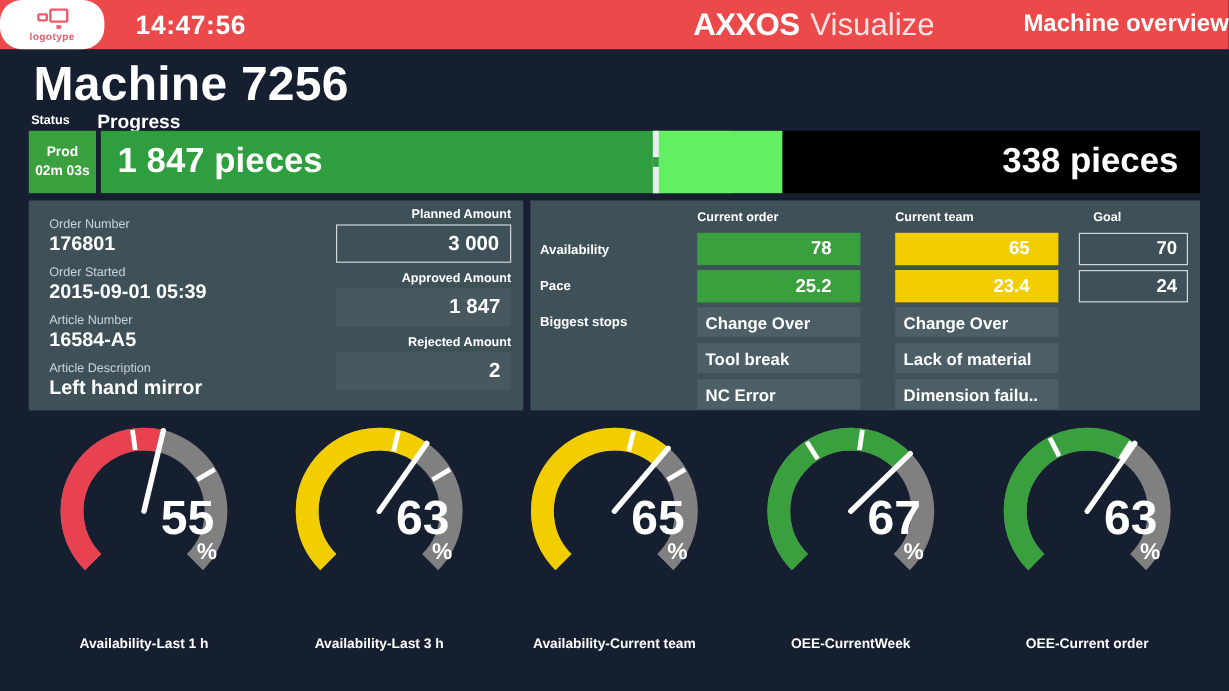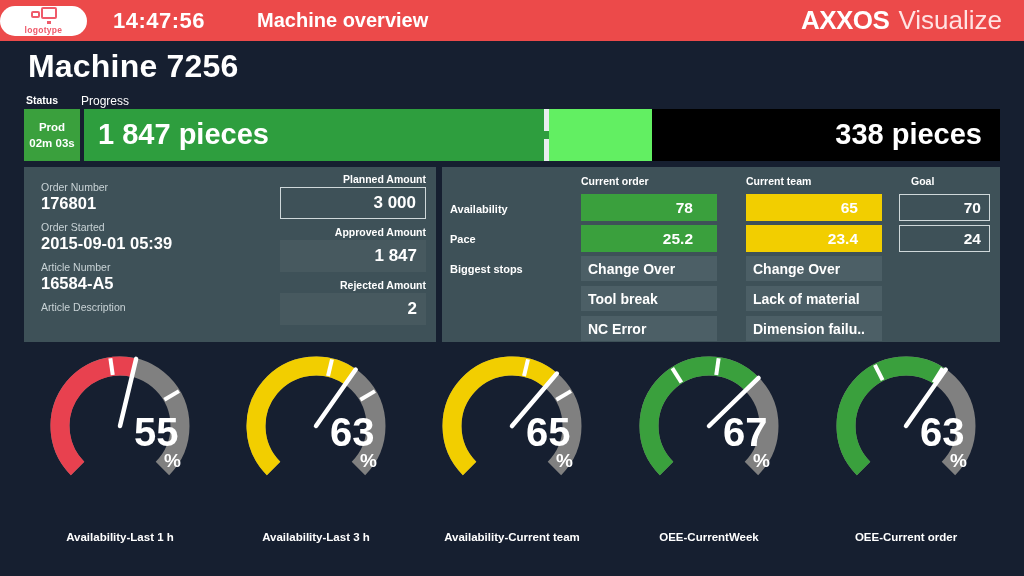--- a/index.html
+++ b/index.html
@@ -11,21 +11,21 @@
     position:relative;
   }
 
   
   #header {
     position:absolute; left:0; top:0; width:1024px; height:41px;
     background:#ec4a4a;
     display:flex; align-items:center;
   }
   #logo-box {
-    width:87px; height:30px; background:#ffffff;
+    width:87px; height:41px; background:#ffffff;
     display:flex; flex-direction:column; align-items:center; justify-content:center;
     flex:0 0 auto;
     border-radius:18px;
   }
   #logo-icon { width:26px; height:17px; position:relative; }
   #logo-icon .scr {
     position:absolute; right:0; top:0; width:16px; height:12px;
     border:2.5px solid #ef5a6a; border-radius:2px;
   }
   #logo-icon .scr2 {
@@ -44,26 +44,26 @@
   #header-title {
     margin-left:52px; font-size:20px; font-weight:bold;
   }
   #brand { margin-left:auto; margin-right:22px; font-size:26px; display:flex; align-items:baseline; }
   #brand-main { font-weight:bold; letter-spacing:-.5px; }
   #brand-sub { font-weight:300; margin-left:9px; color:#ffe3e3; }
 
   
   #machine-title {
     position:absolute; left:28px; top:48px;
-    font-size:32px; font-weight:bold; letter-spacing:.2px;
+    font-size:40px; font-weight:bold; letter-spacing:.2px;
   }
 
   
   #lbl-status { position:absolute; left:26px; top:94px; font-size:10.5px; font-weight:bold; }
-  #lbl-progress { position:absolute; left:81px; top:94px; font-size:12px; font-weight:normal; }
+  #lbl-progress { position:absolute; left:81px; top:94px; font-size:16px; font-weight:bold; }
 
   
   #status-box {
     position:absolute; left:24px; top:109px; width:56px; height:52px;
     background:#3aa03d; display:flex; flex-direction:column;
     align-items:center; justify-content:center; gap:4px;
   }
   #status-box div { font-size:11.5px; font-weight:bold; }
 
   #progress-wrap {
@@ -156,25 +156,25 @@
 <div id="header" style="background: rgb(236, 74, 74);">
   <div id="logo-box">
     <div id="logo-icon">
       <div class="scr"></div>
         <div class="scr2"></div>
         <div class="stand"></div>
     </div>
     <div id="logo-text">logotype</div>
   </div>
   <div id="clock">14:47:56</div>
-  <div id="header-title">Machine overview</div>
   <div id="brand">
     <span id="brand-main">AXXOS</span>
     <span id="brand-sub">Visualize</span>
   </div>
+  <div id="header-title">Machine overview</div>
 </div>
 
 <div id="machine-title">Machine 7256</div>
 
 <div id="lbl-status">Status</div>
 <div id="lbl-progress">Progress</div>
 
 <div id="status-box" style="background: rgb(58, 160, 61);">
   <div>Prod</div>
   <div>02m 03s</div>
@@ -192,20 +192,21 @@
   <div class="ord-label" style="left:17px; top:14px;">Order Number</div>
   <div class="ord-value" style="left:17px; top:27px;">176801</div>
 
   <div class="ord-label" style="left:17px; top:54px;">Order Started</div>
   <div class="ord-value" style="left:17px; top:67px;">2015-09-01 05:39</div>
 
   <div class="ord-label" style="left:17px; top:94px;">Article Number</div>
   <div class="ord-value" style="left:17px; top:107px;">16584-A5</div>
 
   <div class="ord-label" style="left:17px; top:134px;">Article Description</div>
+  <div class="ord-value" style="left:17px; top:147px;">Left hand mirror</div>
 
   <div class="amt-cap" style="top:6px;">Planned Amount</div>
   <div class="amt-box outlined" style="top:20px;">3 000</div>
 
   <div class="amt-cap" style="top:59px;">Approved Amount</div>
   <div class="amt-box" style="top:73px;">1 847</div>
 
   <div class="amt-cap" style="top:112px;">Rejected Amount</div>
   <div class="amt-box" style="top:126px;">2</div>
 </div>

